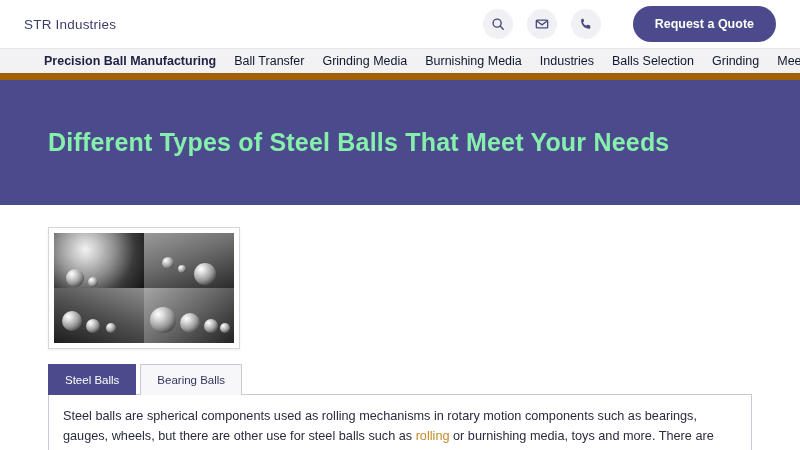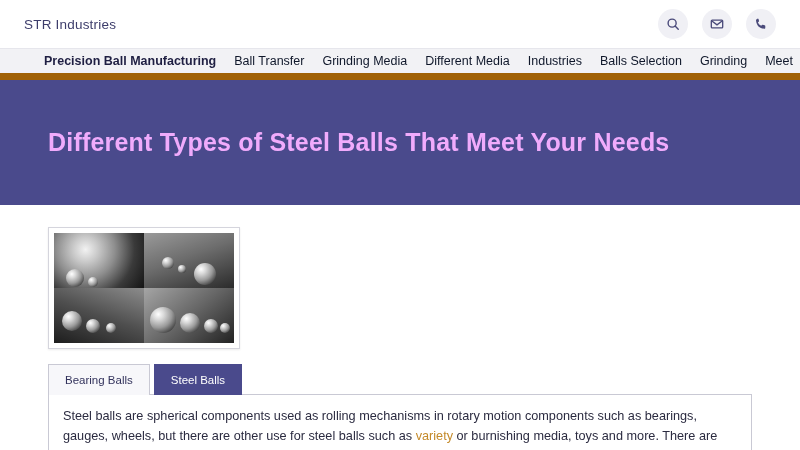--- a/index.html
+++ b/index.html
@@ -85,21 +85,21 @@
     height: 125px;
     background: #4a4a8c;
     display: flex;
     align-items: center;
     padding: 0 48px;
   }
   .hero h1 {
     margin: 0;
     font-size: 25px;
     font-weight: bold;
-    color: #f0abfc;
+    color: #86efac;
     letter-spacing: 0.2px;
   }
 
   
   .content {
     padding: 22px 48px 0 48px;
   }
   .figure {
     width: 192px;
     border: 1px solid #d5d5dd;
@@ -191,28 +191,29 @@
           <path d="M1.8 4.2 L8 9 L14.2 4.2"></path>
       </svg>
     </div>
 
     <div class="icon-btn">
       <svg width="14" height="14" viewBox="0 0 16 16" fill="currentColor">
         <path d="M4.2 1.6c.5 0 .9.3 1 .8l.5 2a1 1 0 0 1-.3 1l-1 .9a9 9 0 0 0 3.8 3.8l.9-1a1 1 0 0 1 1-.3l2 .5c.5.1.8.5.8 1v2c0 .7-.5 1.2-1.2 1.1C6.3 13.1 2.9 9.7 2.3 3.9c-.1-.7.4-1.3 1.1-1.3z"></path>
       </svg>
     </div>
 
+    <button class="quote-btn">Request a Quote</button>
   </div>
 </div>
 
 <div class="navbar">
   <span class="nav-item active">Precision Ball Manufacturing</span>
   <span class="nav-item">Ball Transfer</span>
   <span class="nav-item">Grinding Media</span>
-  <span class="nav-item">Different Media</span>
+  <span class="nav-item">Burnishing Media</span>
   <span class="nav-item">Industries</span>
   <span class="nav-item">Balls Selection</span>
   <span class="nav-item">Grinding</span>
   <span class="nav-item">Meet</span>
 </div>
 
 <div class="hero">
   <h1>Different Types of Steel Balls That Meet Your Needs</h1>
 </div>
 
@@ -233,21 +234,21 @@
       <div class="ball" style="left:32px;top:86px;width:14px;height:14px;"></div>
       <div class="ball" style="left:52px;top:90px;width:10px;height:10px;"></div>
       <div class="ball" style="left:96px;top:74px;width:26px;height:26px;"></div>
       <div class="ball" style="left:126px;top:80px;width:20px;height:20px;"></div>
       <div class="ball" style="left:150px;top:86px;width:14px;height:14px;"></div>
       <div class="ball" style="left:166px;top:90px;width:10px;height:10px;"></div>
     </div>
   </div>
 
   <div class="tabs">
+    <div class="tab active">Steel Balls</div>
     <div class="tab">Bearing Balls</div>
-    <div class="tab active">Steel Balls</div>
   </div>
 
   <div class="tab-panel">
-    <span>Steel balls are spherical components used as rolling mechanisms in rotary motion components such as bearings, gauges, wheels, but there are other use for steel balls such as </span><a href="#">variety</a><span> or burnishing media, toys and more. There are many sizes and gauges used in a variety of applications.</span>
+    <span>Steel balls are spherical components used as rolling mechanisms in rotary motion components such as bearings, gauges, wheels, but there are other use for steel balls such as </span><a href="#">rolling</a><span> or burnishing media, toys and more. There are many sizes and gauges used in a variety of applications.</span>
   </div>
 
 </div>
 
 </body></html>

